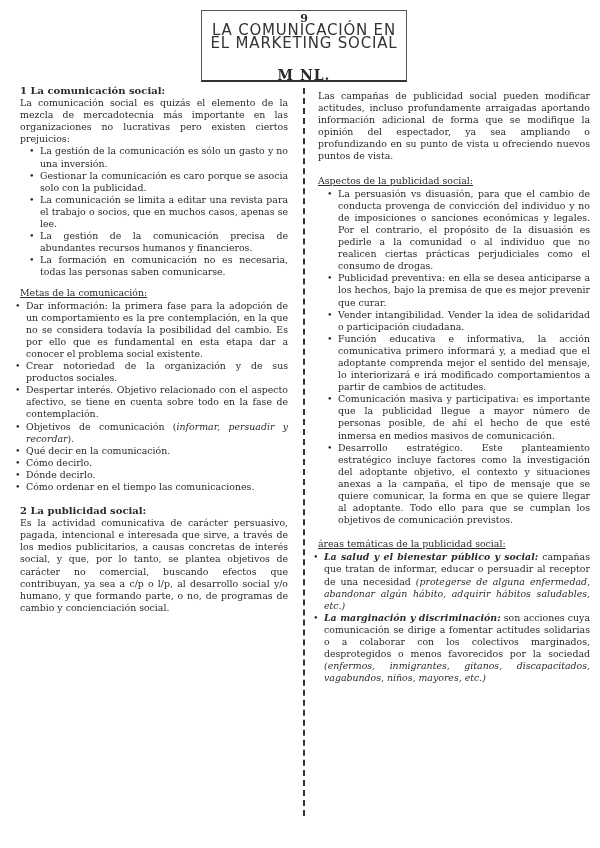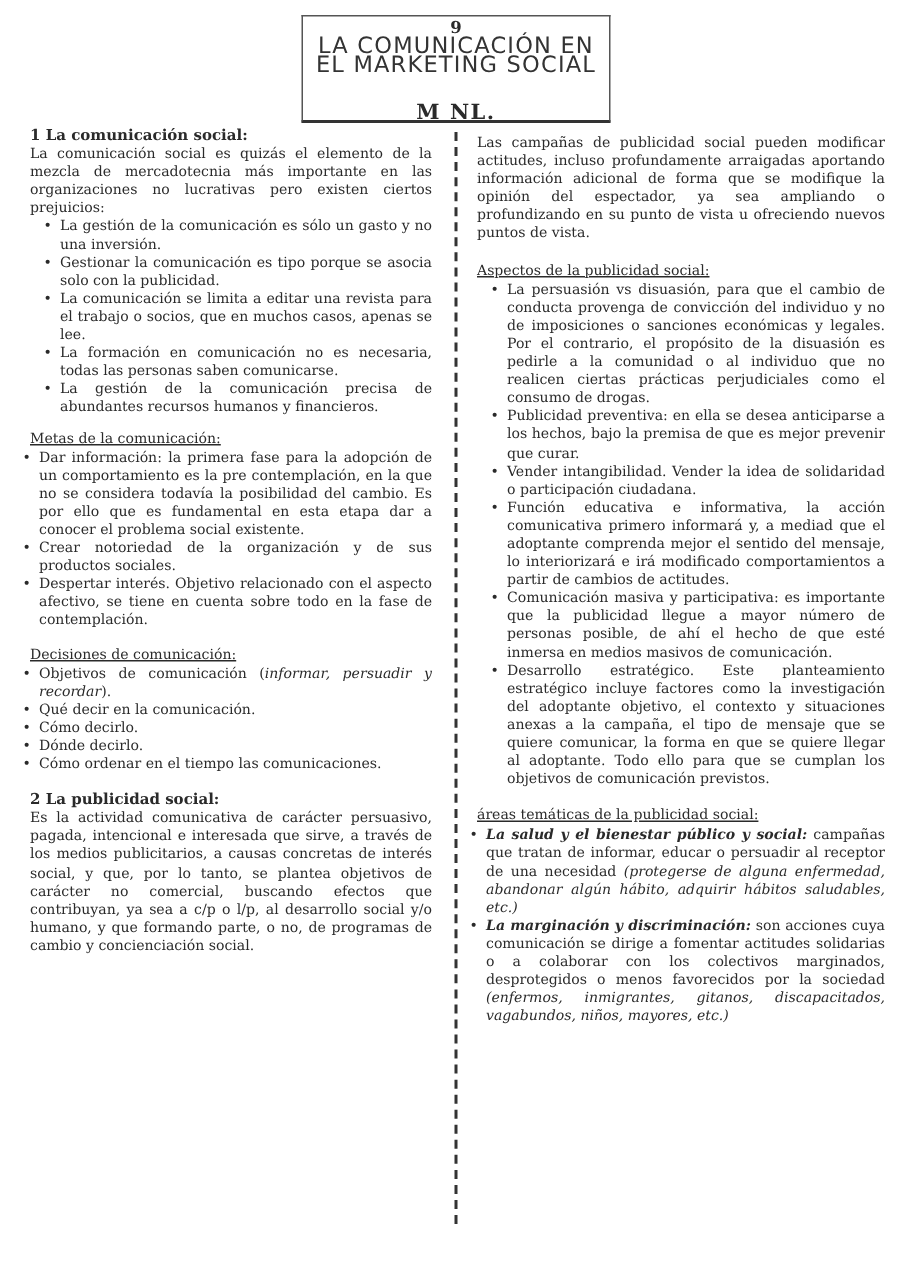--- a/index.html
+++ b/index.html
@@ -55,34 +55,33 @@
   <div class="author">M NL.</div>
 </div>
 
 <div class="divider"></div>
 
 <div class="col col-left">
   <p class="h">1 La comunicación social:</p>
   <p>La comunicación social es quizás el elemento de la mezcla de mercadotecnia más importante en las organizaciones no lucrativas pero existen ciertos prejuicios:</p>
   <ul>
     <li>La gestión de la comunicación es sólo un gasto y no una inversión.</li>
-    <li>Gestionar la comunicación es tipo porque se asocia solo con la publicidad.</li>
+    <li>Gestionar la comunicación es caro porque se asocia solo con la publicidad.</li>
     <li>La comunicación se limita a editar una revista para el trabajo o socios, que en muchos casos, apenas se lee.</li>
+    <li>La gestión de la comunicación precisa de abundantes recursos humanos y financieros.</li>
     <li>La formación en comunicación no es necesaria, todas las personas saben comunicarse.</li>
-    <li>La gestión de la comunicación precisa de abundantes recursos humanos y financieros.</li>
   </ul>
 
   <p class="sub" style="margin-top:8px">Metas de la comunicación:</p>
   <ul class="indent">
     <li>Dar información: la primera fase para la adopción de un comportamiento es la pre contemplación, en la que  no se considera todavía la posibilidad del cambio. Es por ello que es fundamental en esta etapa dar a conocer el problema social existente.</li>
     <li>Crear notoriedad de la organización y de sus productos sociales.</li>
     <li>Despertar interés. Objetivo relacionado con el aspecto afectivo, se tiene en cuenta sobre todo en la fase de contemplación.</li>
   </ul>
 
-  <p class="sub" style="margin-top:10px">Decisiones de comunicación:</p>
   <ul class="indent">
     <li><span>Objetivos de comunicación (</span><i>informar, persuadir y recordar</i><span>).</span></li>
     <li>Qué decir en la comunicación.</li>
     <li>Cómo decirlo.</li>
     <li>Dónde decirlo.</li>
     <li>Cómo ordenar en el tiempo las comunicaciones.</li>
   </ul>
 
   <p class="h mt12">2 La publicidad social:</p>
   <p>Es la actividad comunicativa de carácter persuasivo, pagada, intencional e interesada que sirve, a través de los medios publicitarios, a causas concretas de interés social, y que, por lo tanto, se plantea objetivos de carácter no comercial, buscando efectos que contribuyan, ya sea a c/p o l/p, al desarrollo social y/o humano, y que formando parte, o no, de programas de cambio y concienciación social.</p>

